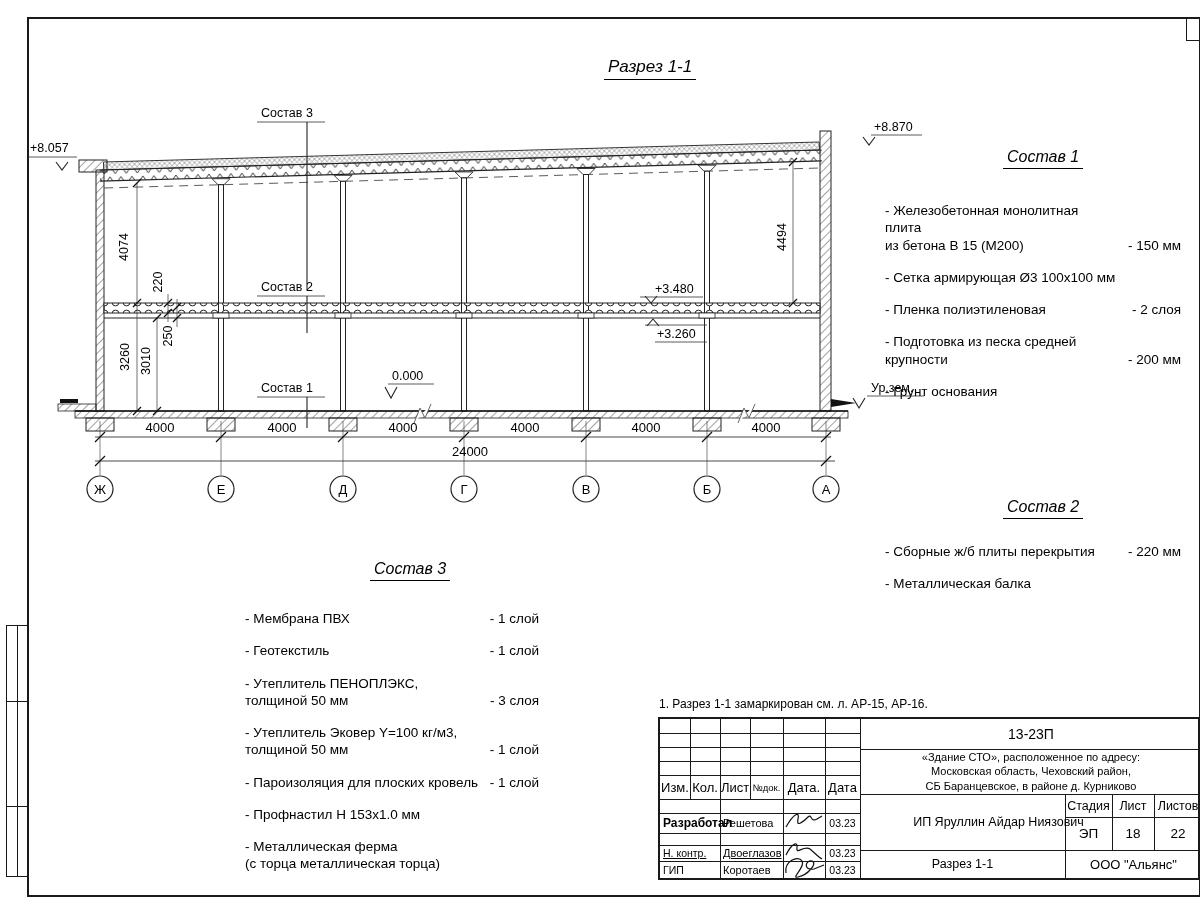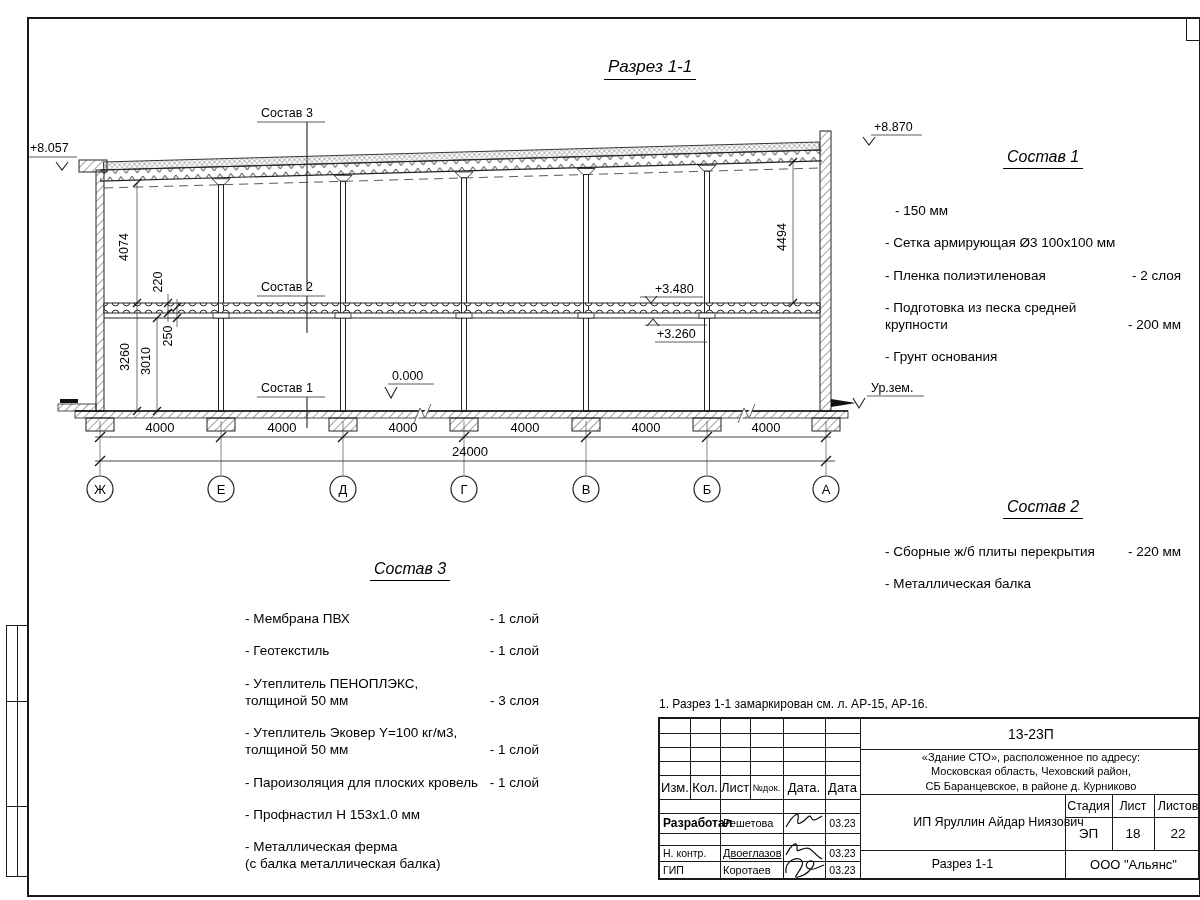--- a/index.html
+++ b/index.html
@@ -224,20 +224,22 @@
     <line x1="307" y1="296" x2="307" y2="333" stroke="#222" stroke-width="1.1"></line>
     <text x="261" y="392">Состав 1</text>
     <line x1="257" y1="397" x2="325" y2="397" stroke="#333" stroke-width="0.8"></line>
     <line x1="307" y1="397" x2="307" y2="428" stroke="#222" stroke-width="1.1"></line>
   </g>
 </svg>
 
 <div class="abs heading" style="left:1003px;top:148px;">Состав 1</div>
 <div class="abs speclist" style="left:885px;top:202px;width:296px;">
   <div class="spec-item">
+    <span class="spec-name">- Железобетонная  монолитная плита
+из бетона В 15 (М200)</span>
     <span class="spec-value">- 150 мм</span>
   </div>
   <div class="spec-item">
     <span class="spec-name">- Сетка армирующая Ø3 100х100 мм</span>
     <span class="spec-value"></span>
   </div>
   <div class="spec-item">
     <span class="spec-name">- Пленка полиэтиленовая</span>
     <span class="spec-value">-  2 слоя</span>
   </div>
@@ -287,21 +289,21 @@
   <div class="spec-item">
     <span class="spec-name">- Пароизоляция для плоских кровель</span>
     <span class="spec-value">- 1 слой</span>
   </div>
   <div class="spec-item">
     <span class="spec-name">- Профнастил Н 153х1.0 мм</span>
     <span class="spec-value"></span>
   </div>
   <div class="spec-item">
     <span class="spec-name">- Металлическая ферма
-(с балка металлическая балка)</span>
+(с торца металлическая торца)</span>
     <span class="spec-value"></span>
   </div>
 </div>
 
 <div class="abs" style="left:659px;top:697px;font-size:12px;">1. Разрез 1-1 замаркирован см. л. АР-15, АР-16.</div>
 
 <div class="abs" style="left:658px;top:717px;width:542px;height:163px;border:2px solid #1a1a1a;box-sizing:border-box;">
 
   <div class="ln" style="left:0;top:14px;width:200px;height:1px;"></div>
   <div class="ln" style="left:0;top:28px;width:200px;height:1px;"></div>
@@ -331,21 +333,21 @@
   <div class="tb-text" style="left:30px;top:56px;width:30px;height:24px;font-size:13px;">Кол.</div>
   <div class="tb-text" style="left:60px;top:56px;width:30px;height:24px;font-size:13px;">Лист</div>
   <div class="tb-text" style="left:90px;top:56px;width:33px;height:24px;font-size:9.5px;">№док.</div>
   <div class="tb-text" style="left:123px;top:56px;width:42px;height:24px;font-size:13px;">Дата.</div>
   <div class="tb-text" style="left:165px;top:56px;width:35px;height:24px;font-size:13px;">Дата</div>
 
   <div class="tb-text tb-left" style="left:3px;top:94px;width:57px;height:20px;font-size:12px;font-weight:bold;">Разработал</div>
   <div class="tb-text tb-left" style="left:63px;top:94px;width:60px;height:20px;font-size:11px;">Решетова</div>
   <div class="tb-text" style="left:165px;top:94px;width:35px;height:20px;font-size:10.5px;">03.23</div>
 
-  <div class="tb-text tb-left" style="left:3px;top:126px;width:57px;height:16px;font-size:10.5px;">Н. контр.</div>
+  <div class="tb-text tb-left" style="left:3px;top:126px;width:57px;height:16px;font-size:10.5px;text-decoration:underline;">Н. контр.</div>
   <div class="tb-text tb-left" style="left:63px;top:126px;width:60px;height:16px;font-size:11px;text-decoration:underline;">Двоеглазов</div>
   <div class="tb-text" style="left:165px;top:126px;width:35px;height:16px;font-size:10.5px;">03.23</div>
 
   <div class="tb-text tb-left" style="left:3px;top:142px;width:57px;height:17px;font-size:10.5px;">ГИП</div>
   <div class="tb-text tb-left" style="left:63px;top:142px;width:60px;height:17px;font-size:11px;">Коротаев</div>
   <div class="tb-text" style="left:165px;top:142px;width:35px;height:17px;font-size:10.5px;">03.23</div>
 
   <svg class="abs" style="left:124px;top:90px;" width="40" height="26" viewBox="0 0 40 26">
     <path d="M2,18 C10,4 16,2 14,10 C12,18 18,14 24,8 C28,4 26,14 33,10 L38,7" fill="none" stroke="#111" stroke-width="1.2"></path>
   </svg>

